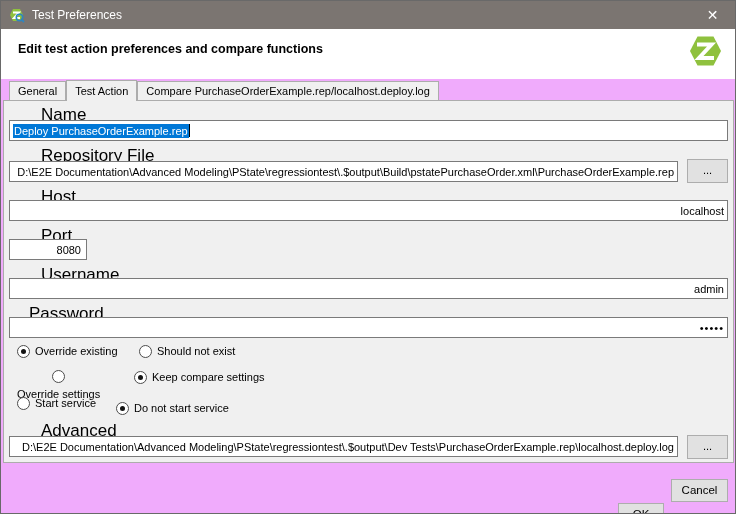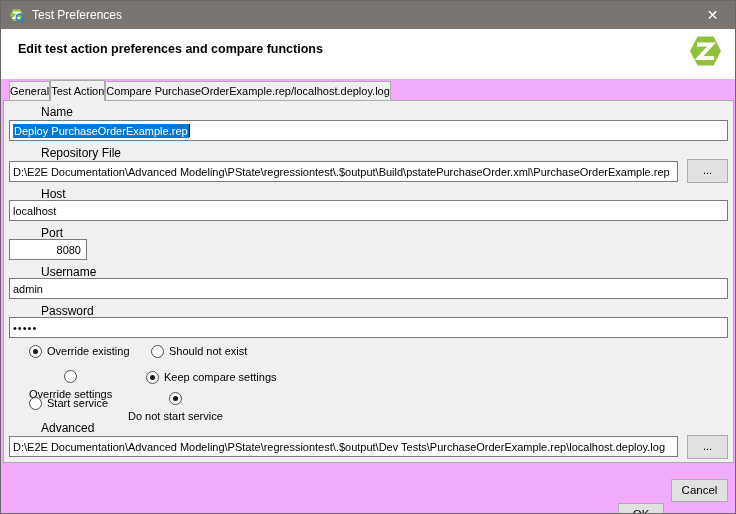--- a/index.html
+++ b/index.html
@@ -25,46 +25,46 @@
   }
   .header .header-title {
     position:absolute; left:17px; top:13px; font-size:12.5px; font-weight:bold; color:#000;
   }
   .header .brand { position:absolute; right:13px; top:4px; width:33px; height:36px; }
   
   .tabstrip {
     position:absolute; left:8px; top:79px; height:21px; display:flex; align-items:flex-end; z-index:3;
   }
   .tab {
-    height:19px; margin-bottom:1px; padding:0 0; font-size:11px; line-height:18px;
+    height:19px; margin-bottom:1px; padding:0 8px; font-size:11px; line-height:18px;
     background:#f0f0f0; border:1px solid #acacac; border-bottom:none; white-space:nowrap;
   }
   .tab.active {
     height:21px; margin-bottom:0; line-height:20px; position:relative; z-index:4;
   }
   
   .pane {
     position:absolute; left:2px; top:99px; width:731px; height:363px;
     background:#f0f0f0; border:1px solid #acacac; z-index:1;
   }
-  .flabel { position:absolute; font-size:12px; color:#000; z-index:2;padding-left:28px; }
+  .flabel { position:absolute; font-size:17px; color:#000; z-index:2;padding-left:28px; }
   .tbox {
     position:absolute; height:21px; background:#fff; border:1px solid #7a7a7a;
-    font-family:"Liberation Sans", sans-serif; font-size:11px; color:#000; padding:0 3px; z-index:2;
+    font-family:"Liberation Sans", sans-serif; font-size:11px; color:#000; padding:0 3px; z-index:2;text-align:right;
   }
   input.tbox { outline:none; }
   .name-box { display:flex; align-items:center; overflow:hidden; white-space:nowrap; }
   .name-box .sel { background:#0078d7; color:#fff; padding:1px 1px; }
   .name-box .caret { width:1px; height:13px; background:#000; flex:0 0 auto; }
   .browse-btn {
     position:absolute; width:41px; height:24px; background:#e1e1e1; border:1px solid #adadad;
     font-size:11px; color:#000; text-align:center; line-height:20px; z-index:2; cursor:default;
   }
   
-  .radio-opt { position:absolute; display:flex; align-items:center; gap:5px; height:14px; z-index:2;margin-left:12px; }
+  .radio-opt { position:absolute; display:flex; align-items:center; gap:5px; height:14px; z-index:2; }
   .radio-circle {
     position:relative; width:13px; height:13px; border:1px solid #4c4c4c; border-radius:50%;
     background:#fff; flex:0 0 auto;
   }
   .radio-circle[data-checked="true"]::after {
     content:""; position:absolute; left:3px; top:3px; width:5px; height:5px;
     background:#141414; border-radius:50%;
   }
   .radio-label { font-size:11px; color:#000; white-space:nowrap; }
   
@@ -119,21 +119,21 @@
 
   <div class="flabel" style="left:12px; top:186px;">Host</div>
   <input class="tbox" style="left: 8px; top: 199px; width: 719px;" value="localhost">
 
   <div class="flabel" style="left:12px; top:225px;">Port</div>
   <input class="tbox" style="left: 8px; top: 238px; width: 78px; text-align: right; padding-right: 5px;" value="8080">
 
   <div class="flabel" style="left:12px; top:264px;">Username</div>
   <input class="tbox" style="left: 8px; top: 277px; width: 719px;" value="admin">
 
-  <div class="flabel" style="left:12px; top:303px;">Password</div>
+  <div class="flabel" style="left:0; top:303px;">Password</div>
   <input class="tbox" style="left: 8px; top: 316px; width: 719px; letter-spacing: 1px;" value="•••••">
 
   <div class="radio-opt" style="left:16px; top:343px;">
     <span class="radio-circle" data-checked="true"></span>
     <span class="radio-label">Override existing</span>
   </div>
   <div class="radio-opt" style="left:138px; top:343px;">
     <span class="radio-circle" data-checked="false"></span>
     <span class="radio-label">Should not exist</span>
   </div>
@@ -144,21 +144,21 @@
   </div>
   <div class="radio-opt" style="left:133px; top:369px;">
     <span class="radio-circle" data-checked="true"></span>
     <span class="radio-label">Keep compare settings</span>
   </div>
 
   <div class="radio-opt" style="left:16px; top:395px;">
     <span class="radio-circle" data-checked="false"></span>
     <span class="radio-label">Start service</span>
   </div>
-  <div class="radio-opt" style="left:115px; top:391px;flex-direction:column;">
+  <div class="radio-opt" style="left:115px; top:400px;">
     <span class="radio-circle" data-checked="true"></span>
     <span class="radio-label">Do not start service</span>
   </div>
 
   <div class="flabel" style="left:12px; top:420px;">Advanced</div>
   <input class="tbox" style="left: 8px; top: 435px; width: 669px;" value="D:\E2E Documentation\Advanced Modeling\PState\regressiontest\.$output\Dev Tests\PurchaseOrderExample.rep\localhost.deploy.log">
   <div class="browse-btn" style="left:686px; top:434px;">...</div>
 
   <div class="push-btn" style="left:617px; top:478px; width:46px; height:23px;margin-top:24px;">OK</div>
   <div class="push-btn" style="left:670px; top:478px; width:57px; height:23px;">Cancel</div>

